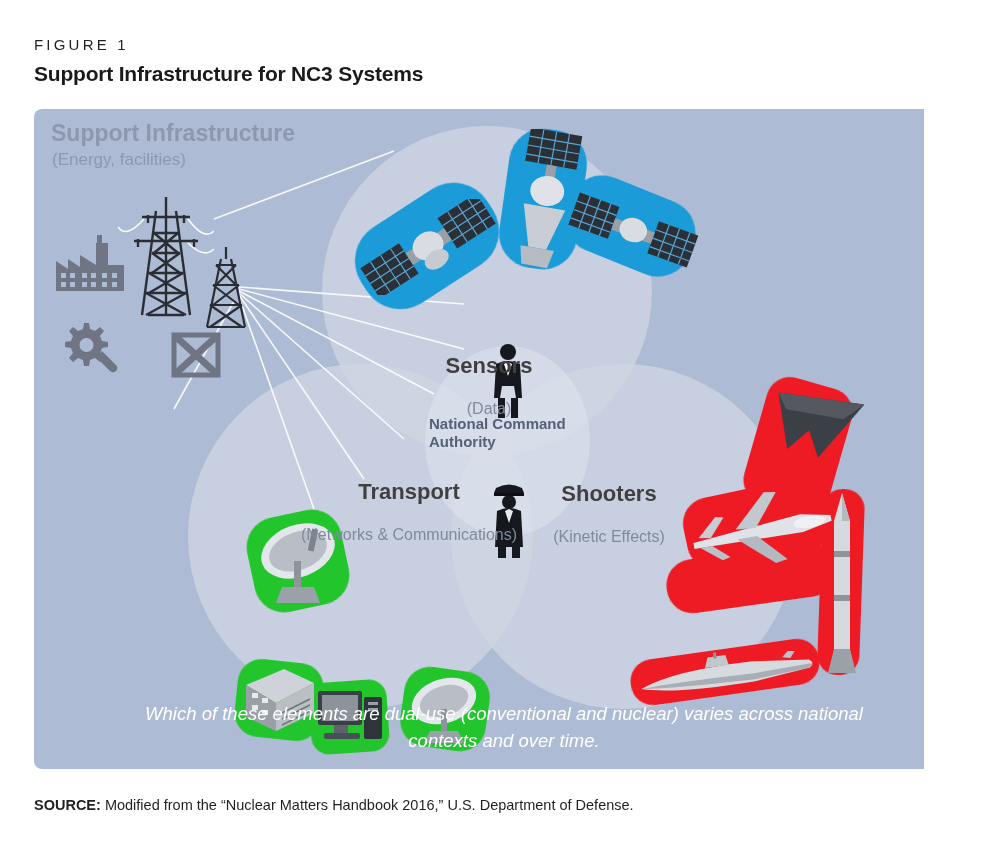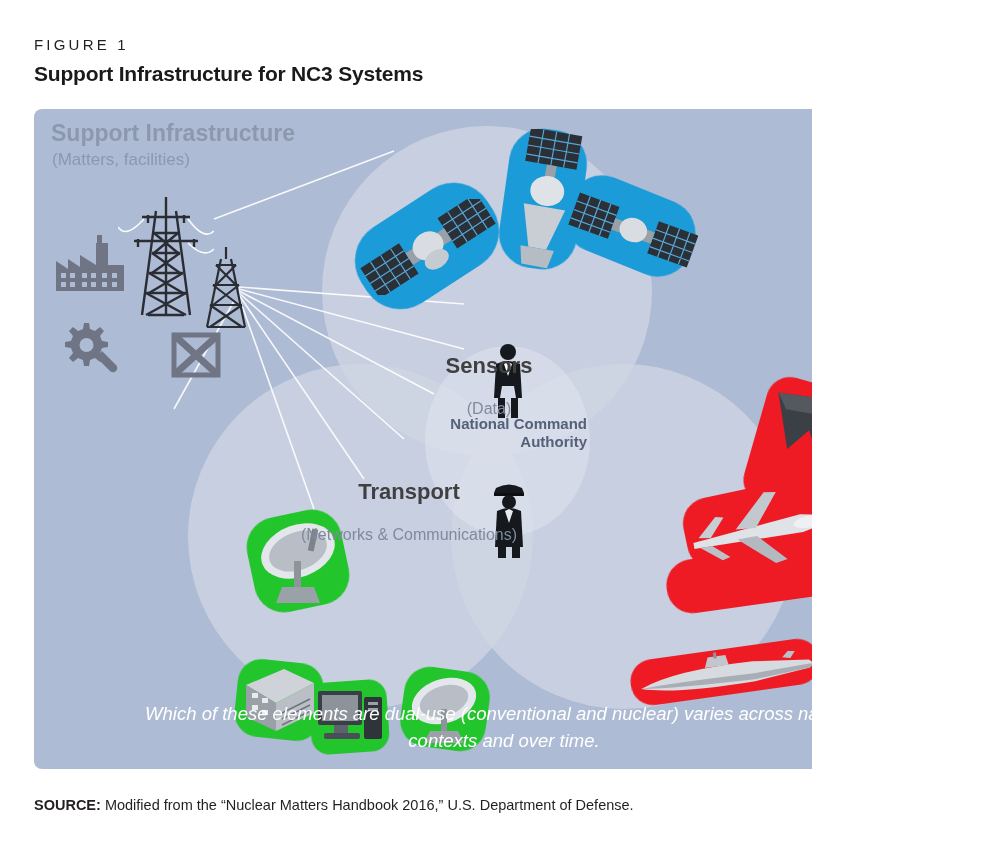--- a/index.html
+++ b/index.html
@@ -4,21 +4,21 @@
 <style>
   * { box-sizing: border-box; }
   html, body {
     margin: 0; padding: 0;
     width: 1000px; height: 854px;
     background: #ffffff;
     font-family: "Liberation Sans", sans-serif;
   }
   #page {
     position: relative;
-    width: 812px; height: 854px;
+    width: 924px; height: 854px;
     background: #ffffff;
     overflow: hidden;
   }
 
   
   .figure-label {
     position: absolute;
     left: 34px; top: 36px;
     font-size: 15px;
     letter-spacing: 3.2px;
@@ -95,21 +95,21 @@
   .lbl .sub { font-size: 16px; display: block; font-weight: normal; color: #7f8a9d; margin-top: 21px;}
 
   .lbl-sensors { left: 330px; top: 244px; width: 250px; }
   .lbl-transport { left: 260px; top: 370px; width: 230px; }
   .lbl-shooters { left: 450px; top: 372px; width: 250px; }
 
   .lbl-nca {
     position: absolute;
     left: 395px; top: 306px;
     width: 158px;
-    text-align: right;
+    text-align: left;
     font-size: 15px;
     font-weight: bold;
     color: #55607a;
     line-height: 1.22;
   }
 
   
   .caption {
     position: absolute;
     left: 90px; top: 592px;
@@ -171,21 +171,21 @@
         <line x1="205" y1="180" x2="430" y2="240"></line>
         <line x1="205" y1="182" x2="400" y2="285"></line>
         <line x1="205" y1="184" x2="370" y2="330"></line>
         <line x1="205" y1="186" x2="330" y2="370"></line>
         <line x1="205" y1="188" x2="280" y2="400"></line>
         <line x1="200" y1="192" x2="140" y2="300"></line>
       </g>
     </svg>
 
     <div class="support-title">Support Infrastructure</div>
-    <div class="support-sub">(Matters, facilities)</div>
+    <div class="support-sub">(Energy, facilities)</div>
 
     <div class="infra">
 
       <svg style="position:absolute; left:0px; top:44px;" width="78" height="60" viewBox="0 0 78 60">
         <path d="M4 58 L4 28 L16 36 L16 26 L28 34 L28 22 L44 32 L44 10 L56 10 L56 32 L72 32 L72 58 Z" fill="#6f7584"></path>
         <rect x="45" y="2" width="5" height="10" fill="#6f7584"></rect>
         <g fill="#aebbd4">
           <rect x="9" y="40" width="5" height="5"></rect>
             <rect x="18" y="40" width="5" height="5"></rect>
           <rect x="30" y="40" width="5" height="5"></rect>
@@ -416,20 +416,24 @@
     <div class="lbl lbl-sensors">
       <span class="main">Sensors</span>
       <span class="sub">(Data)</span>
     </div>
 
     <div class="lbl lbl-transport">
       <span class="main">Transport</span>
       <span class="sub">(Networks &amp; Communications)</span>
     </div>
 
+    <div class="lbl lbl-shooters">
+      <span class="main">Shooters</span>
+      <span class="sub">(Kinetic Effects)</span>
+    </div>
 
     <div class="lbl-nca">National Command Authority</div>
 
     <div class="caption">Which of these elements are dual-use (conventional and nuclear) varies across national contexts and over time.</div>
   </div>
 
   <div class="source">
     <b>SOURCE:</b>
     <span>Modified from the “Nuclear Matters Handbook 2016,” U.S. Department of Defense.</span>
   </div>

